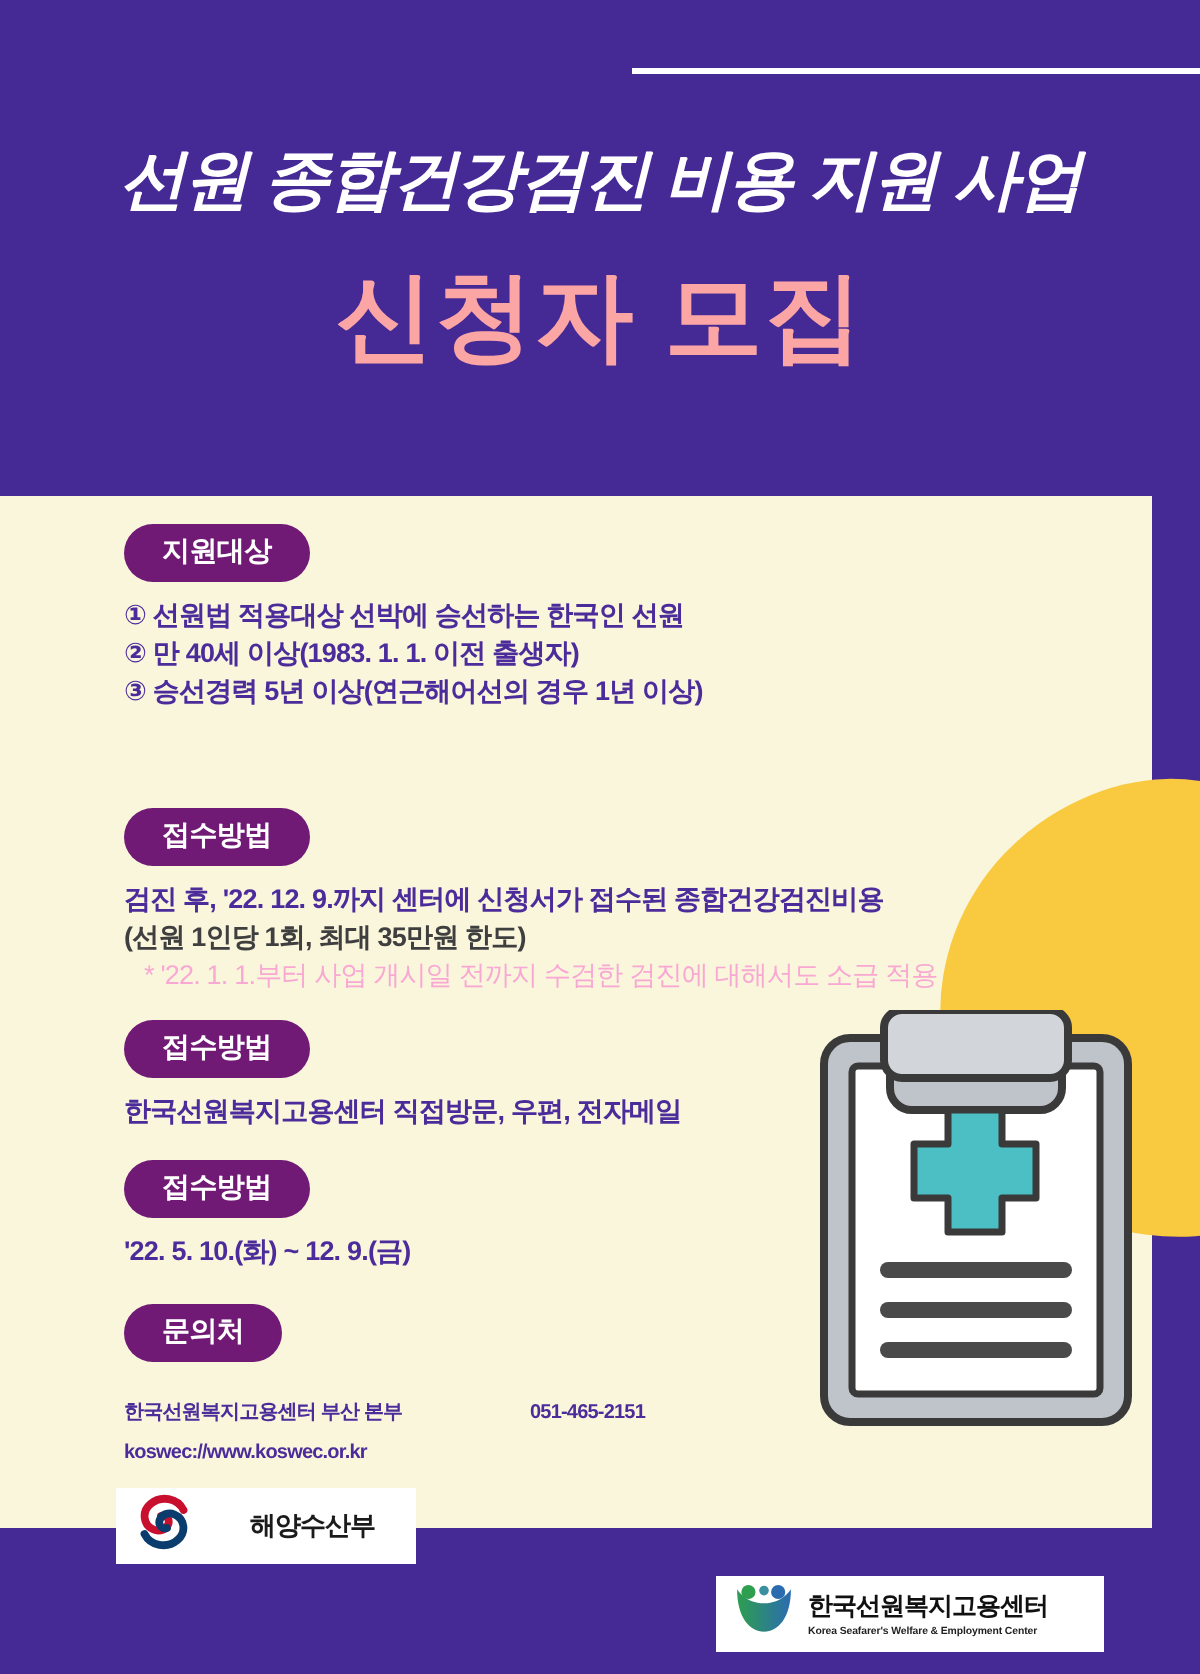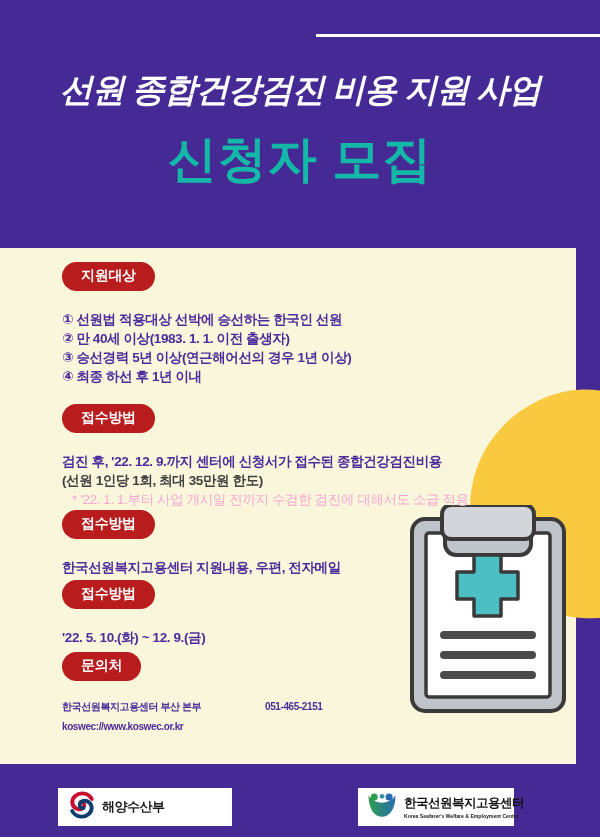--- a/index.html
+++ b/index.html
@@ -26,21 +26,21 @@
     text-align:center;
     color:#FFFFFF;
     font-size:33px;font-weight:700;letter-spacing:-1px;
     line-height:1.1;
     white-space:nowrap;
     font-style:italic;
   }
   .title-sub{
     position:absolute;left:0;top:133px;width:600px;
     text-align:center;
-    color:#14b8a6;
+    color:#fca5a5;
     font-size:49px;font-weight:700;letter-spacing:1px;
     line-height:1.1;
     white-space:nowrap;
   }
 
   
   .panel{
     position:absolute;left:0;top:248px;width:576px;height:516px;
     background:#FAF6DC;
   }
@@ -52,29 +52,29 @@
     background:#F9C940;
     border-radius:52% 48% 46% 54% / 50% 55% 45% 50%;
     transform:rotate(-14deg);
   }
 
   
   .content{position:absolute;left:0;top:248px;width:576px;height:516px;}
 
   .pill{
     display:inline-block;
-    background:#b91c1c;
+    background:#701a75;
     color:#FFFFFF;
     font-size:14px;font-weight:700;letter-spacing:-0.3px;
     padding:5px 19px 6px;
     border-radius:999px;
     white-space:nowrap;
   }
   .sec{position:absolute;left:62px;}
-  .sec .body{margin-top:19px;}
+  .sec .body{margin-top:7px;}
 
   .line{
     color:#4C2C9B;
     font-size:13.5px;
     line-height:19px;
     letter-spacing:-0.4px;
     white-space:nowrap;
   }
   .line.b{font-weight:700;}
   .line.reg{font-weight:700;color:#3f3f3f;}
@@ -89,22 +89,22 @@
 
   
   .clipboard{position:absolute;left:400px;top:505px;width:175px;height:225px;}
 
   
   .logo-box{
     position:absolute;background:#FFFFFF;
     display:flex;align-items:center;
     box-sizing:border-box;
   }
-  #logo-left{left:58px;top:788px;width:174px;height:38px;padding-left:9px;}
-  #logo-right{left:358px;top:788px;width:156px;height:38px;padding-left:7px;}
+  #logo-left{left:58px;top:744px;width:150px;height:38px;padding-left:9px;gap:23px;}
+  #logo-right{left:358px;top:788px;width:194px;height:38px;padding-left:7px;}
 
   .logo-text-kr{
     font-size:13px;font-weight:700;color:#1b1b1b;letter-spacing:-0.5px;
     white-space:nowrap;
   }
   #logo-right .logo-text-kr{font-size:12.5px;color:#111;}
   .logo-text-en{
     font-size:5.2px;font-weight:700;color:#222;letter-spacing:-0.05px;
     white-space:nowrap;margin-top:1px;
   }
@@ -142,37 +142,36 @@
   </div>
 
   <div class="content">
 
     <div class="sec" style="top:14px;">
       <span class="pill">지원대상</span>
       <div class="body">
         <div class="line b">① 선원법 적용대상 선박에 승선하는 한국인 선원</div>
         <div class="line b">② 만 40세 이상(1983. 1. 1. 이전 출생자)</div>
         <div class="line b">③ 승선경력 5년 이상(연근해어선의 경우 1년 이상)</div>
-        <div class="line b">④ 최종 하선 후 1년 이내</div>
       </div>
     </div>
 
     <div class="sec" style="top:156px;">
       <span class="pill">접수방법</span>
       <div class="body">
         <div class="line b">검진 후, '22. 12. 9.까지 센터에 신청서가 접수된 종합건강검진비용</div>
         <div class="line reg">(선원 1인당 1회, 최대 35만원 한도)</div>
         <div class="line note">* '22. 1. 1.부터 사업 개시일 전까지 수검한 검진에 대해서도 소급 적용</div>
       </div>
     </div>
 
     <div class="sec" style="top:262px;">
       <span class="pill">접수방법</span>
       <div class="body">
-        <div class="line b">한국선원복지고용센터 지원내용, 우편, 전자메일</div>
+        <div class="line b">한국선원복지고용센터 직접방문, 우편, 전자메일</div>
       </div>
     </div>
 
     <div class="sec" style="top:332px;">
       <span class="pill">접수방법</span>
       <div class="body">
         <div class="line b">'22. 5. 10.(화) ~ 12. 9.(금)</div>
       </div>
     </div>
 

